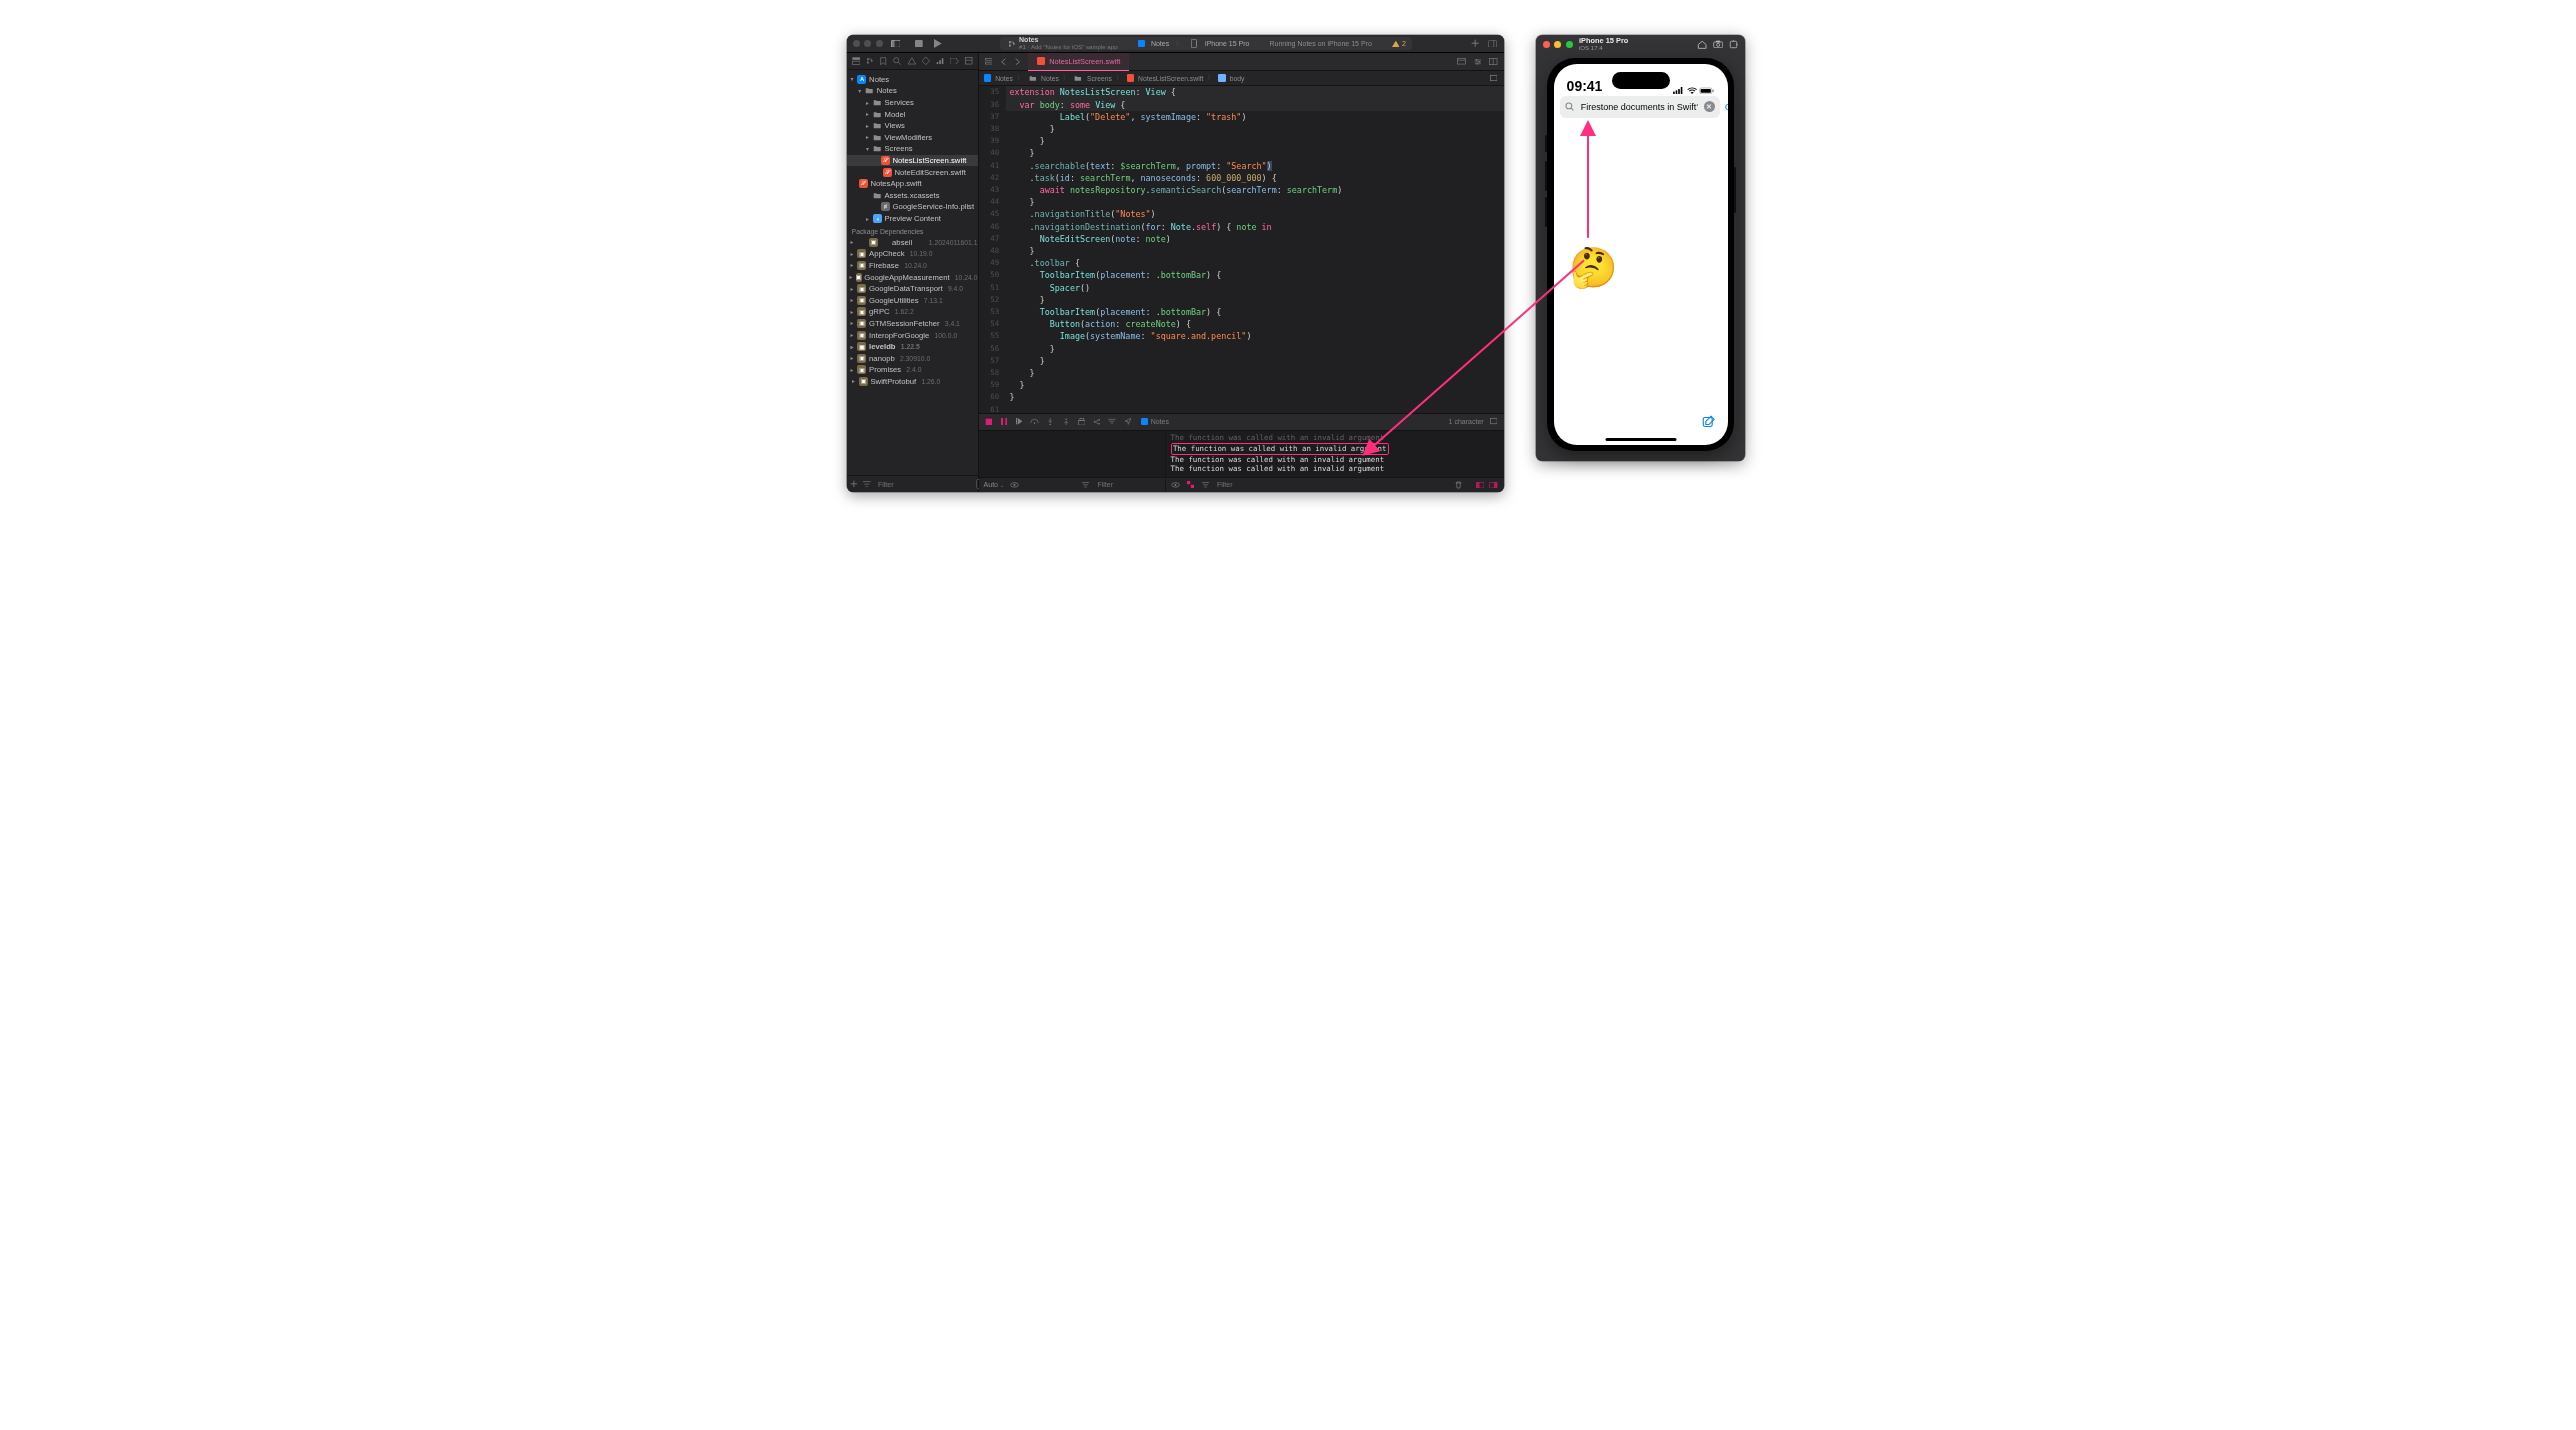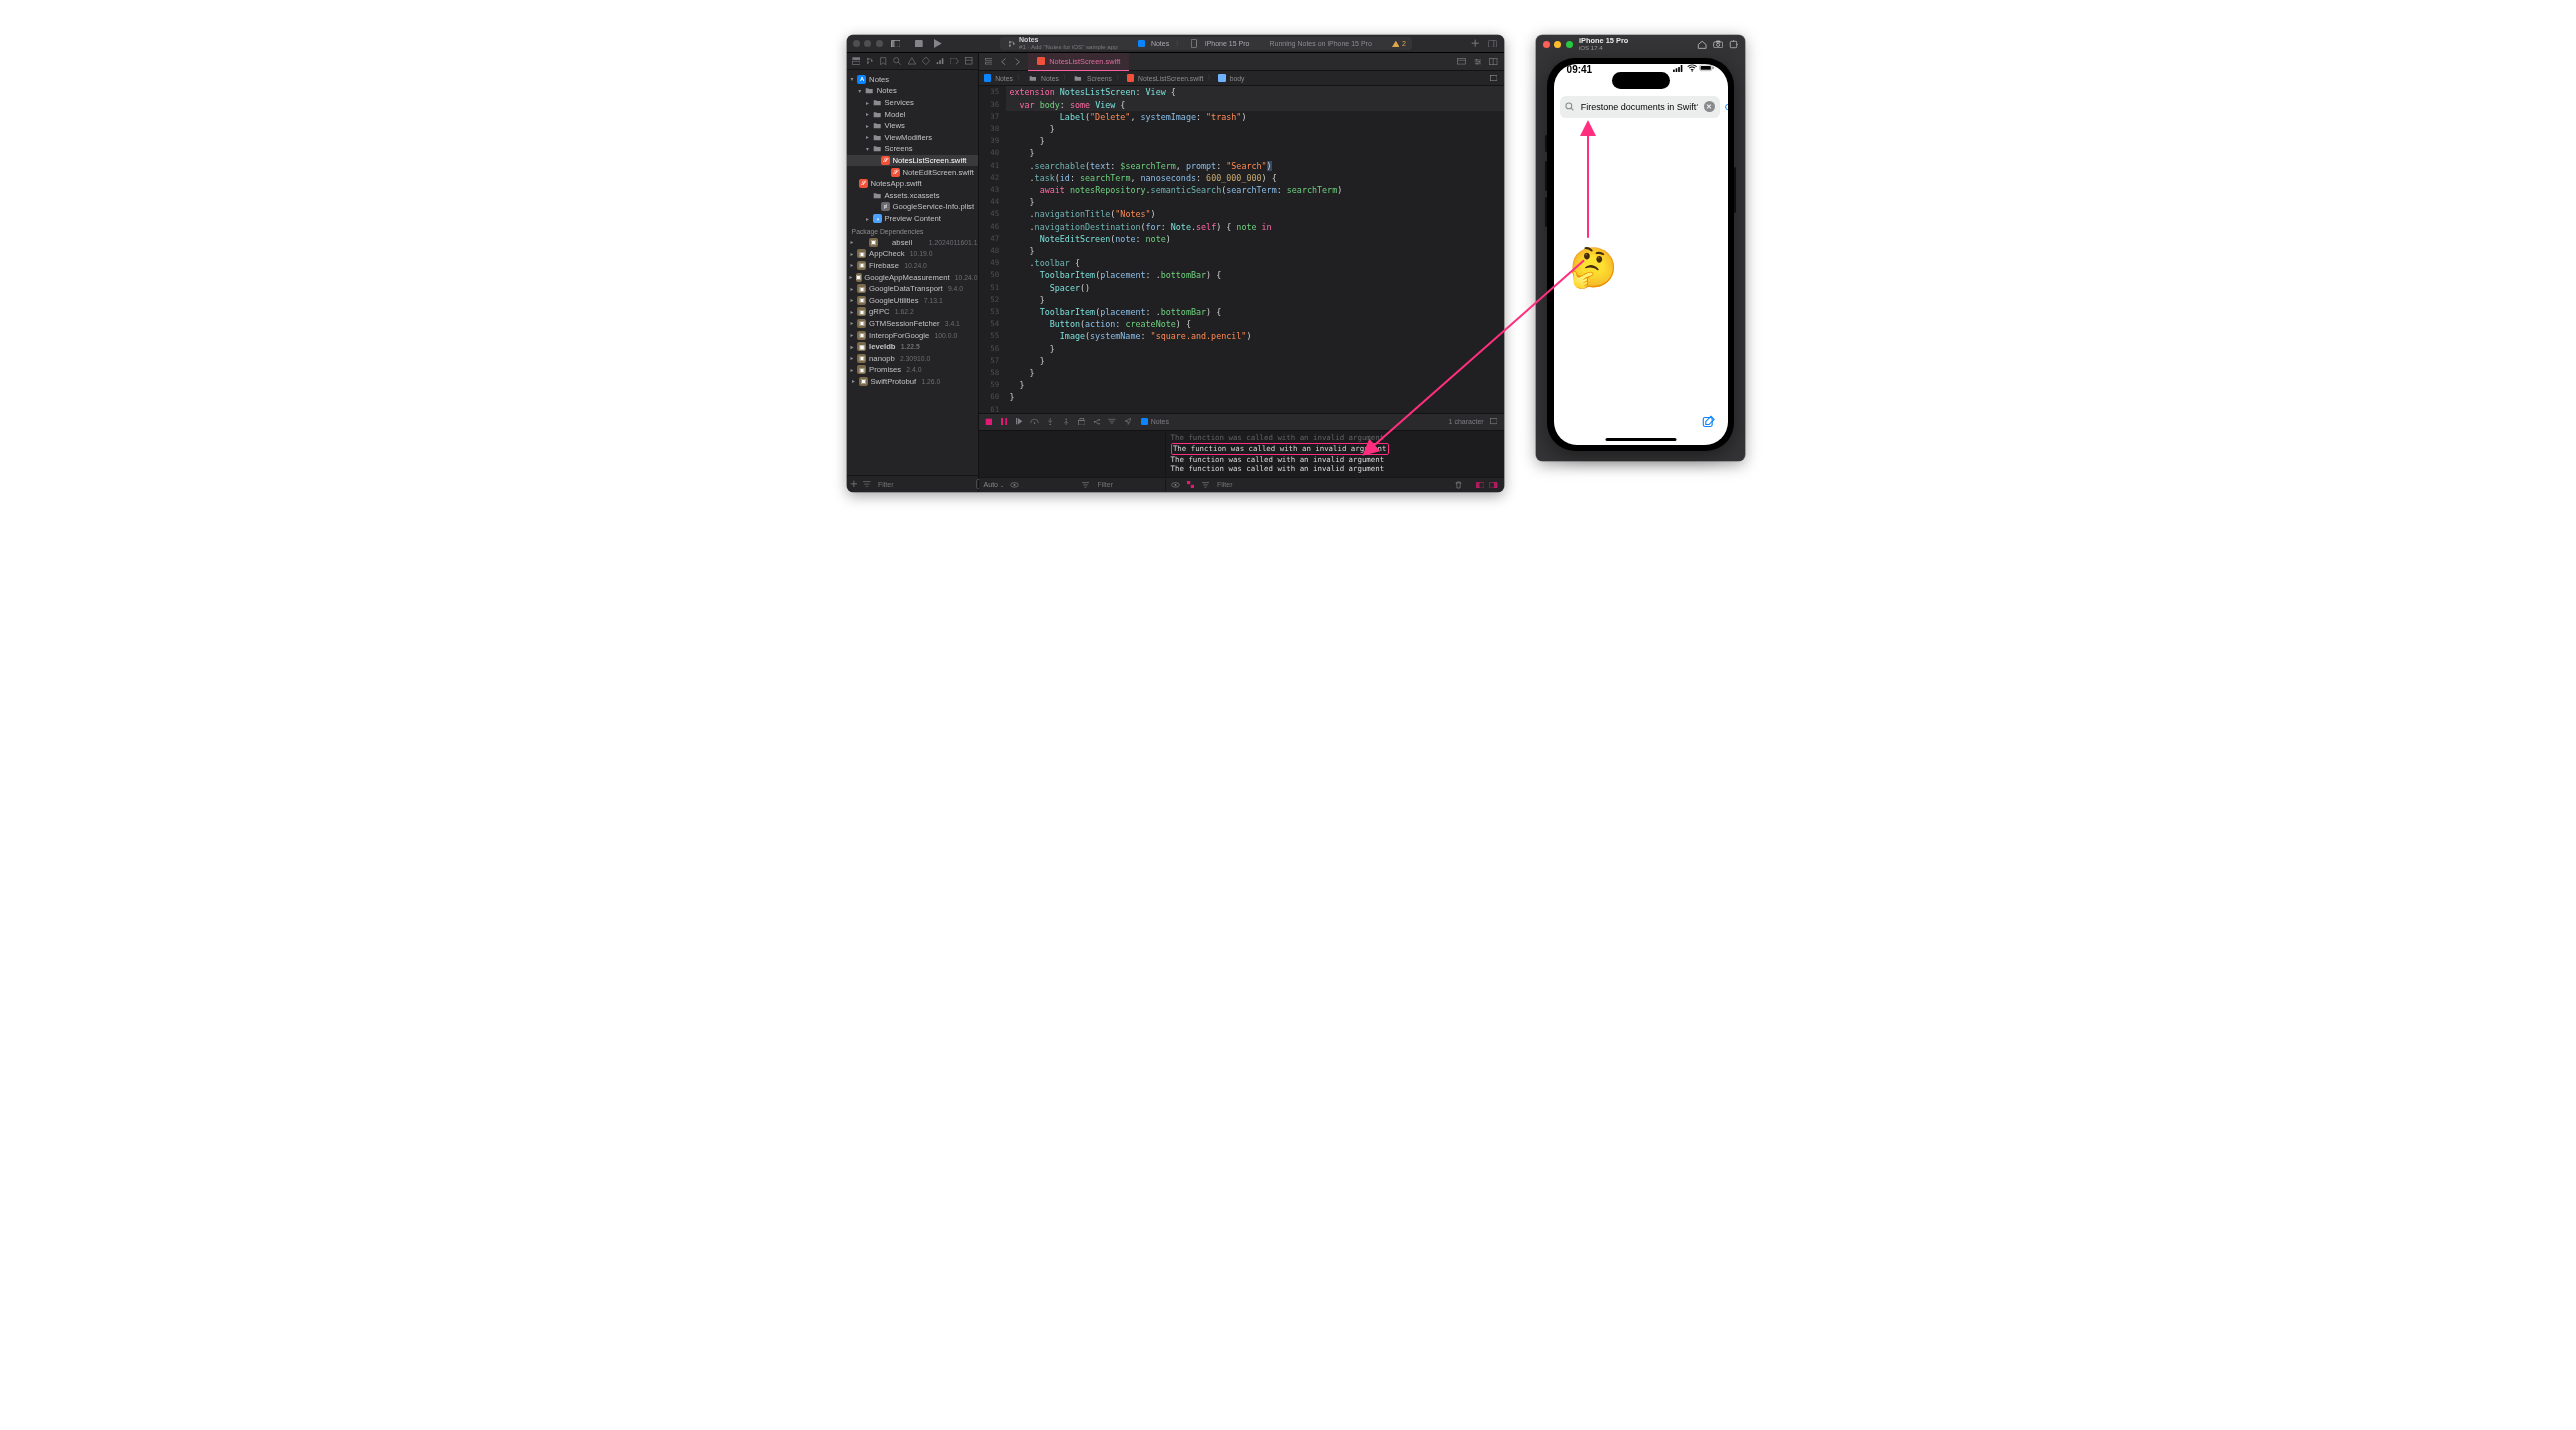--- a/index.html
+++ b/index.html
@@ -137,21 +137,21 @@
     margin:5.1px auto 0 auto;width:187px;height:393px;background:#000;border-radius:28px;padding:6.4px;position:relative;
     box-shadow:0 5.1px 18px rgba(0,0,0,.4);
   }
   .phone .btn{position:absolute;background:#0f0f10;border-radius:1.3px;}
   .btn.l1{left:-1.9px;top:77px;width:1.9px;height:16.7px;}
   .btn.l2{left:-1.9px;top:103px;width:1.9px;height:30px;}
   .btn.l3{left:-1.9px;top:139px;width:1.9px;height:30px;}
   .btn.r1{right:-1.9px;top:109px;width:1.9px;height:46px;}
   .screen{background:#fff;border-radius:23px;width:100%;height:100%;position:relative;overflow:hidden;color:#000;}
   .island{position:absolute;top:7.7px;left:50%;transform:translateX(-50%);width:58px;height:16.7px;background:#000;border-radius:9px;}
-  .status{display:flex;justify-content:space-between;align-items:flex-start;height:30px;padding:0 13px;font-size:10px;font-weight:600;}
+  .status{display:flex;justify-content:space-between;align-items:flex-end;height:30px;padding:0 13px;font-size:14px;font-weight:600;}
   .sright{display:flex;gap:2.6px;align-items:center;}
   .searchrow{display:flex;gap:5.1px;align-items:center;margin:1.3px 6.4px 0 6.4px;}
   .sbox{flex:1;background:#eceded;border-radius:5.8px;height:22px;display:flex;align-items:center;gap:3.9px;padding:0 5.1px;color:#7a7a7e;}
   .sbox input{border:none;background:transparent;flex:1;font-size:9px;outline:none;color:#000;}
   .sbox .x{width:11px;height:11px;border-radius:50%;background:#8a8a8e;color:#eceded;display:flex;align-items:center;justify-content:center;font-size:7px;font-weight:700;}
   .cancel{color:var(--blue);font-size:9.7px;}
   .compose{position:absolute;right:11.6px;bottom:15.4px;width:14px;height:14px;color:var(--blue);}
   .homebar{position:absolute;bottom:3.9px;left:50%;transform:translateX(-50%);width:71px;height:2.6px;border-radius:1.9px;background:#000;}
   
   .emoji{position:absolute;font-size:39px;}
@@ -355,21 +355,21 @@
                   <path d="M1 2h4l1 1h6v7H1z" fill="currentColor"></path>
                 </svg>
               </span>
               <span>Screens</span>
             </div>
         <div class="trow sel" style="padding-left:26px">
               <span class="disc"></span>
               <span class="ficon swift">𝓢</span>
               <span>NotesListScreen.swift</span>
             </div>
-        <div class="trow" style="padding-left:36px">
+        <div class="trow" style="padding-left:28px">
               <span class="disc"></span>
               <span class="ficon swift">𝓢</span>
               <span>NoteEditScreen.swift</span>
             </div>
         <div class="trow" style="">
               <span class="disc"></span>
               <span class="ficon swift">𝓢</span>
               <span>NotesApp.swift</span>
             </div>
         <div class="trow" style="padding-left:18px">

